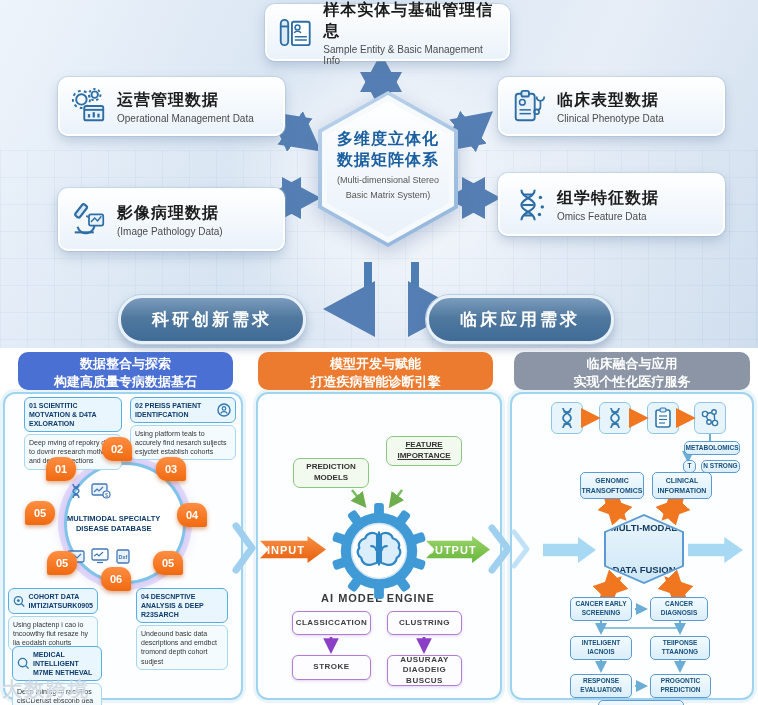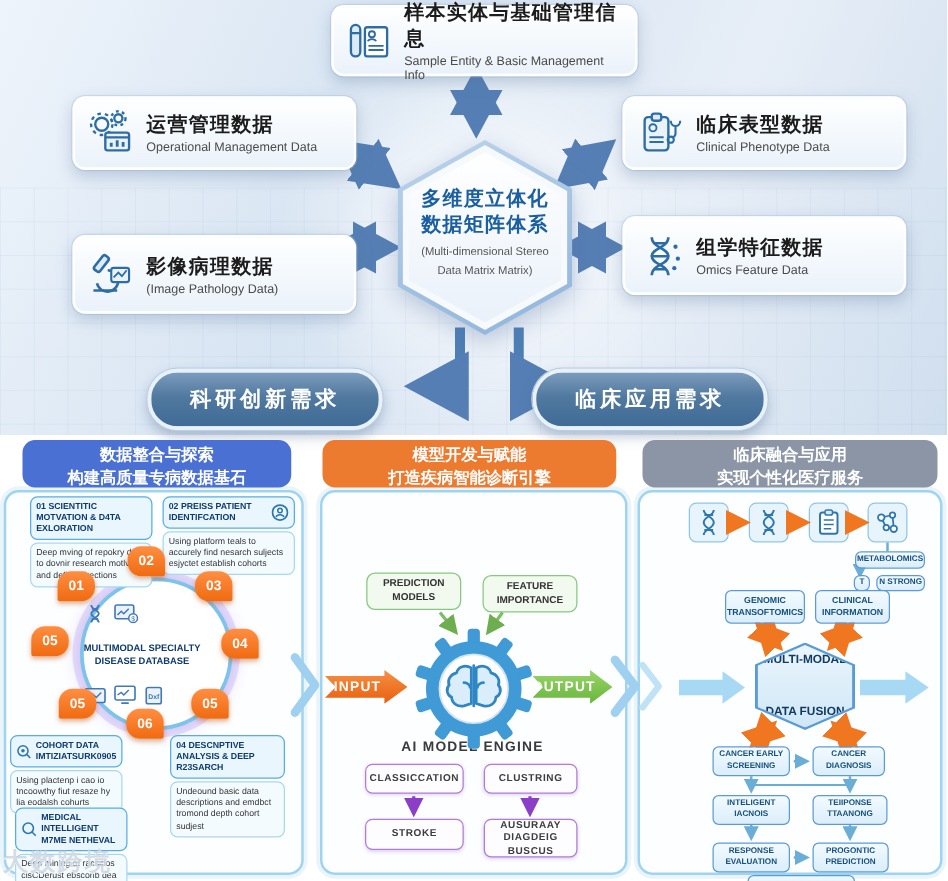--- a/index.html
+++ b/index.html
@@ -20,21 +20,21 @@
     border:2px solid rgba(255,255,255,.95);border-radius:10px;
     box-shadow:0 5px 12px rgba(80,110,150,.28),0 0 0 1px rgba(170,195,220,.4);}
   .node .nt{font-size:16px;font-weight:bold;color:#1c1c1c;letter-spacing:1px;}
   .node .ns{font-size:10px;color:#4b4b4b;margin-top:2px;}
   .n-top{left:265px;top:4px;width:221px;height:45px;}
   .n-lt{left:58px;top:77px;width:203px;height:47px;}
   .n-lb{left:58px;top:188px;width:203px;height:51px;}
   .n-rt{left:498px;top:77px;width:203px;height:47px;}
   .n-rb{left:498px;top:173px;width:203px;height:51px;}
 
-  .hexwrap{position:absolute;left:318px;top:112px;width:140px;height:156px;
+  .hexwrap{position:absolute;left:318px;top:91px;width:140px;height:156px;
     filter:drop-shadow(0 6px 10px rgba(80,110,160,.35));}
   .hex{position:absolute;clip-path:polygon(50% 0,100% 25%,100% 75%,50% 100%,0 75%,0 25%);}
   .hex-o{left:0;top:0;width:140px;height:156px;background:linear-gradient(160deg,#bcd4ec,#8fb4da);}
   .hex-m{left:4px;top:4px;width:132px;height:148px;background:#f6fafd;}
   .hex-i{left:9px;top:10px;width:122px;height:136px;background:linear-gradient(180deg,#ffffff,#e9f1fa);}
   .hextext{position:absolute;left:0;top:38px;width:140px;text-align:center;}
   .hextext .hl{font-size:16px;font-weight:bold;color:#1b5fa0;letter-spacing:1px;line-height:1.3;}
   .hextext .hs{font-size:9px;color:#555;line-height:1.35;margin-top:3px;}
 
   .pill{position:absolute;width:182px;height:43px;border-radius:24px;
@@ -243,21 +243,21 @@
   </div>
 
   <div class="hexwrap">
     <div class="hex hex-o"></div>
     <div class="hex hex-m"></div>
     <div class="hex hex-i"></div>
     <div class="hextext">
       <div class="hl">多维度立体化</div>
       <div class="hl">数据矩阵体系</div>
       <div class="hs">(Multi-dimensional Stereo</div>
-      <div class="hs">Data Matrix Matrix)</div>
+      <div class="hs">Basic Matrix System)</div>
     </div>
   </div>
 
   <div class="pill p1">科研创新需求</div>
   <div class="pill p2">临床应用需求</div>
 
   <div class="panel pn1"></div>
   <div class="panel pn2"></div>
   <div class="panel pn3"></div>
 
@@ -411,21 +411,21 @@
       <svg width="13" height="13" viewBox="0 0 14 14">
           <circle cx="6" cy="6" r="4.5" fill="none" stroke="#2e77ad" stroke-width="1.4"></circle>
           <line x1="9.5" y1="9.5" x2="12.5" y2="12.5" stroke="#2e77ad" stroke-width="1.4"></line>
         </svg>
       <span style="flex:1;">MEDICAL INTELLIGENT M7ME NETHEVAL</span>
     </div>
     <div class="cb">Deep mining of racsitios cisCDerust ebsconb dea ke discovery</div>
   </div>
 
   <div class="gbox" style="left:293px;top:458px;width:76px;height:30px;">PREDICTION MODELS</div>
-  <div class="gbox" style="left:386px;top:460px;width:76px;height:30px;">FEATURE IMPORTANCE</div>
+  <div class="gbox" style="left:386px;top:436px;width:76px;height:30px;text-decoration:underline;">FEATURE IMPORTANCE</div>
 
   <div class="barrow inp" style="left:260px;top:536px;width:66px;height:27px;">INPUT</div>
   <div class="barrow out" style="left:426px;top:536px;width:64px;height:27px;">OUTPUT</div>
 
   <svg class="lay" width="98" height="98" viewBox="0 0 100 100" style="left:330px;top:502px;z-index:2;">
     <g fill="#3f9ad6">
       <rect x="45" y="1" width="10" height="15" rx="3"></rect>
       <rect x="45" y="1" width="10" height="15" rx="3" transform="rotate(36 50 50)"></rect>
       <rect x="45" y="1" width="10" height="15" rx="3" transform="rotate(72 50 50)"></rect>
       <rect x="45" y="1" width="10" height="15" rx="3" transform="rotate(108 50 50)"></rect>

